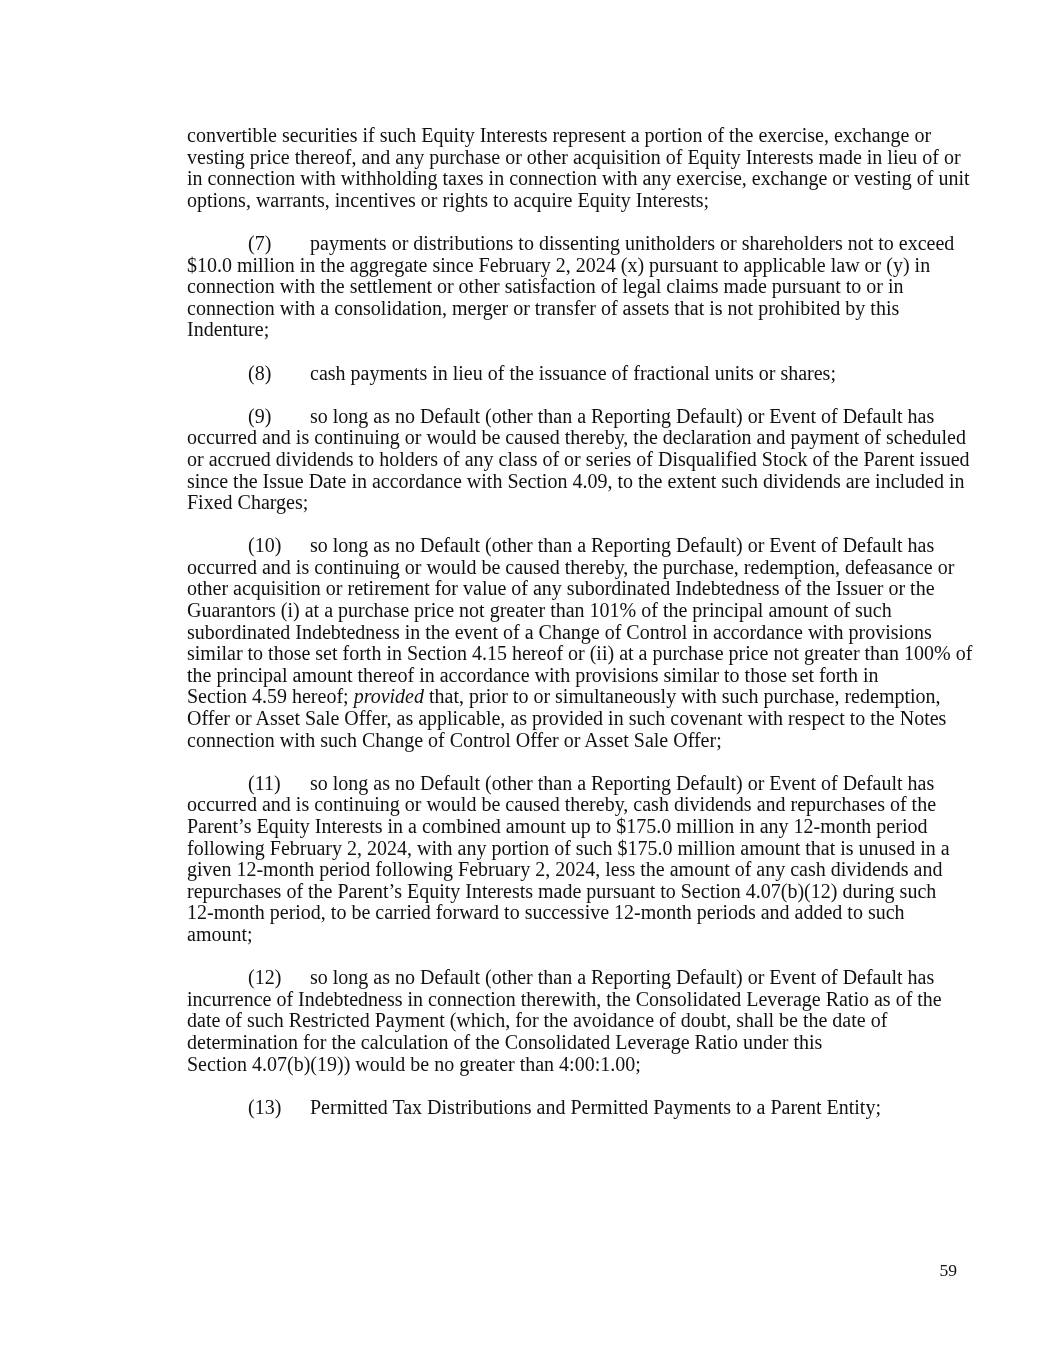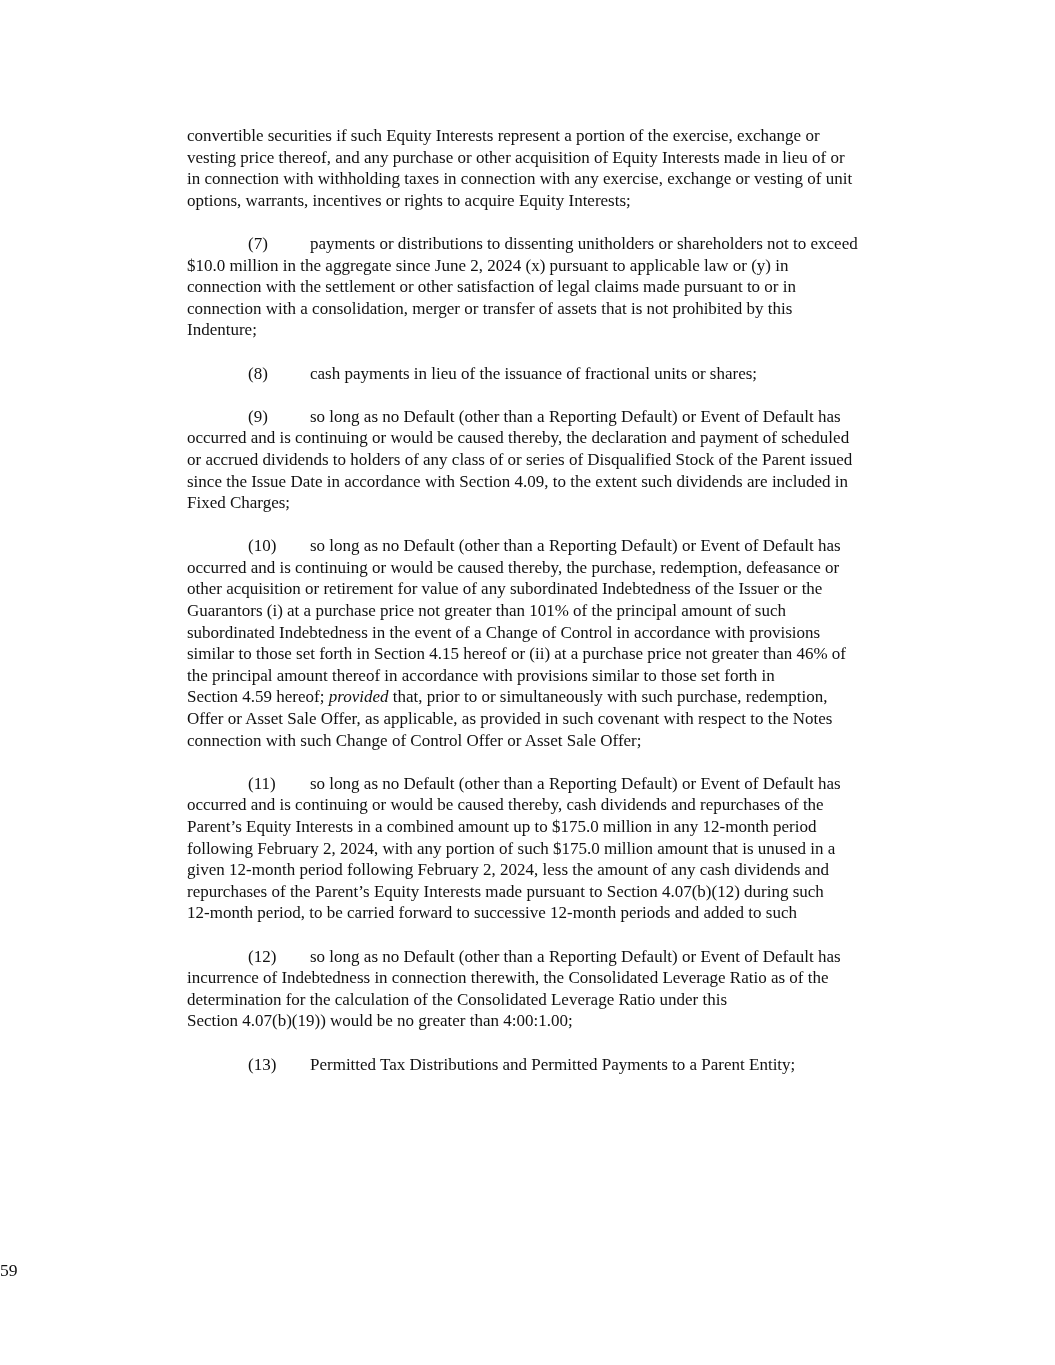--- a/index.html
+++ b/index.html
@@ -7,47 +7,47 @@
       width: 1055px; height: 1365px; position: relative; overflow: hidden;
       font-family: "Liberation Serif", "DejaVu Serif", serif;
       color: #111111;
     }
     .page {
       position: absolute; left: 0; top: 0; width: 1055px; height: 1365px;
       background: #ffffff;
     }
     .body-text {
       position: absolute; left: 187px; top: 125px; width: 760px;
-      font-size: 17px; line-height: 21.6px;
+      font-size: 20px; line-height: 21.6px;
     }
     .para { margin: 0 0 21.6px 0; }
     .line { display: block; white-space: nowrap; }
     .num { display: inline-block; width: 62px; margin-left: 61px; }
     em { font-style: italic; }
     .page-number {
       position: absolute; left: 0; width: 957px; top: 1260px;
-      text-align: left; font-size: 17.6px; line-height: 21.6px;
+      text-align: right; font-size: 17.6px; line-height: 21.6px;
     }
   </style>
 </head>
 <body>
 
 <div class="page">
   <div class="body-text">
 
     <div class="para">
       <span class="line">convertible securities if such Equity Interests represent a portion of the exercise, exchange or</span>
       <span class="line">vesting price thereof, and any purchase or other acquisition of Equity Interests made in lieu of or</span>
       <span class="line">in connection with withholding taxes in connection with any exercise, exchange or vesting of unit</span>
       <span class="line">options, warrants, incentives or rights to acquire Equity Interests;</span>
     </div>
 
     <div class="para">
       <span class="line"><span class="num">(7)</span><span>payments or distributions to dissenting unitholders or shareholders not to exceed</span></span>
-      <span class="line">$10.0 million in the aggregate since June 2, 2024 (x) pursuant to applicable law or (y) in</span>
+      <span class="line">$10.0 million in the aggregate since February 2, 2024 (x) pursuant to applicable law or (y) in</span>
       <span class="line">connection with the settlement or other satisfaction of legal claims made pursuant to or in</span>
       <span class="line">connection with a consolidation, merger or transfer of assets that is not prohibited by this</span>
       <span class="line">Indenture;</span>
     </div>
 
     <div class="para">
       <span class="line"><span class="num">(8)</span><span>cash payments in lieu of the issuance of fractional units or shares;</span></span>
     </div>
 
     <div class="para">
@@ -57,40 +57,42 @@
       <span class="line">since the Issue Date in accordance with Section 4.09, to the extent such dividends are included in</span>
       <span class="line">Fixed Charges;</span>
     </div>
 
     <div class="para">
       <span class="line"><span class="num">(10)</span><span>so long as no Default (other than a Reporting Default) or Event of Default has</span></span>
       <span class="line">occurred and is continuing or would be caused thereby, the purchase, redemption, defeasance or</span>
       <span class="line">other acquisition or retirement for value of any subordinated Indebtedness of the Issuer or the</span>
       <span class="line">Guarantors (i) at a purchase price not greater than 101% of the principal amount of such</span>
       <span class="line">subordinated Indebtedness in the event of a Change of Control in accordance with provisions</span>
-      <span class="line">similar to those set forth in Section 4.15 hereof or (ii) at a purchase price not greater than 46% of</span>
+      <span class="line">similar to those set forth in Section 4.15 hereof or (ii) at a purchase price not greater than 100% of</span>
       <span class="line">the principal amount thereof in accordance with provisions similar to those set forth in</span>
       <span class="line"><span>Section 4.59 hereof; </span><em>provided</em><span> that, prior to or simultaneously with such purchase, redemption,</span></span>
       <span class="line">Offer or Asset Sale Offer, as applicable, as provided in such covenant with respect to the Notes</span>
       <span class="line">connection with such Change of Control Offer or Asset Sale Offer;</span>
     </div>
 
     <div class="para">
       <span class="line"><span class="num">(11)</span><span>so long as no Default (other than a Reporting Default) or Event of Default has</span></span>
       <span class="line">occurred and is continuing or would be caused thereby, cash dividends and repurchases of the</span>
       <span class="line">Parent’s Equity Interests in a combined amount up to $175.0 million in any 12-month period</span>
       <span class="line">following February 2, 2024, with any portion of such $175.0 million amount that is unused in a</span>
       <span class="line">given 12-month period following February 2, 2024, less the amount of any cash dividends and</span>
       <span class="line">repurchases of the Parent’s Equity Interests made pursuant to Section 4.07(b)(12) during such</span>
       <span class="line">12-month period, to be carried forward to successive 12-month periods and added to such</span>
+      <span class="line">amount;</span>
     </div>
 
     <div class="para">
       <span class="line"><span class="num">(12)</span><span>so long as no Default (other than a Reporting Default) or Event of Default has</span></span>
       <span class="line">incurrence of Indebtedness in connection therewith, the Consolidated Leverage Ratio as of the</span>
+      <span class="line">date of such Restricted Payment (which, for the avoidance of doubt, shall be the date of</span>
       <span class="line">determination for the calculation of the Consolidated Leverage Ratio under this</span>
       <span class="line">Section 4.07(b)(19)) would be no greater than 4:00:1.00;</span>
     </div>
 
     <div class="para">
       <span class="line"><span class="num">(13)</span><span>Permitted Tax Distributions and Permitted Payments to a Parent Entity;</span></span>
     </div>
 
   </div>
 

